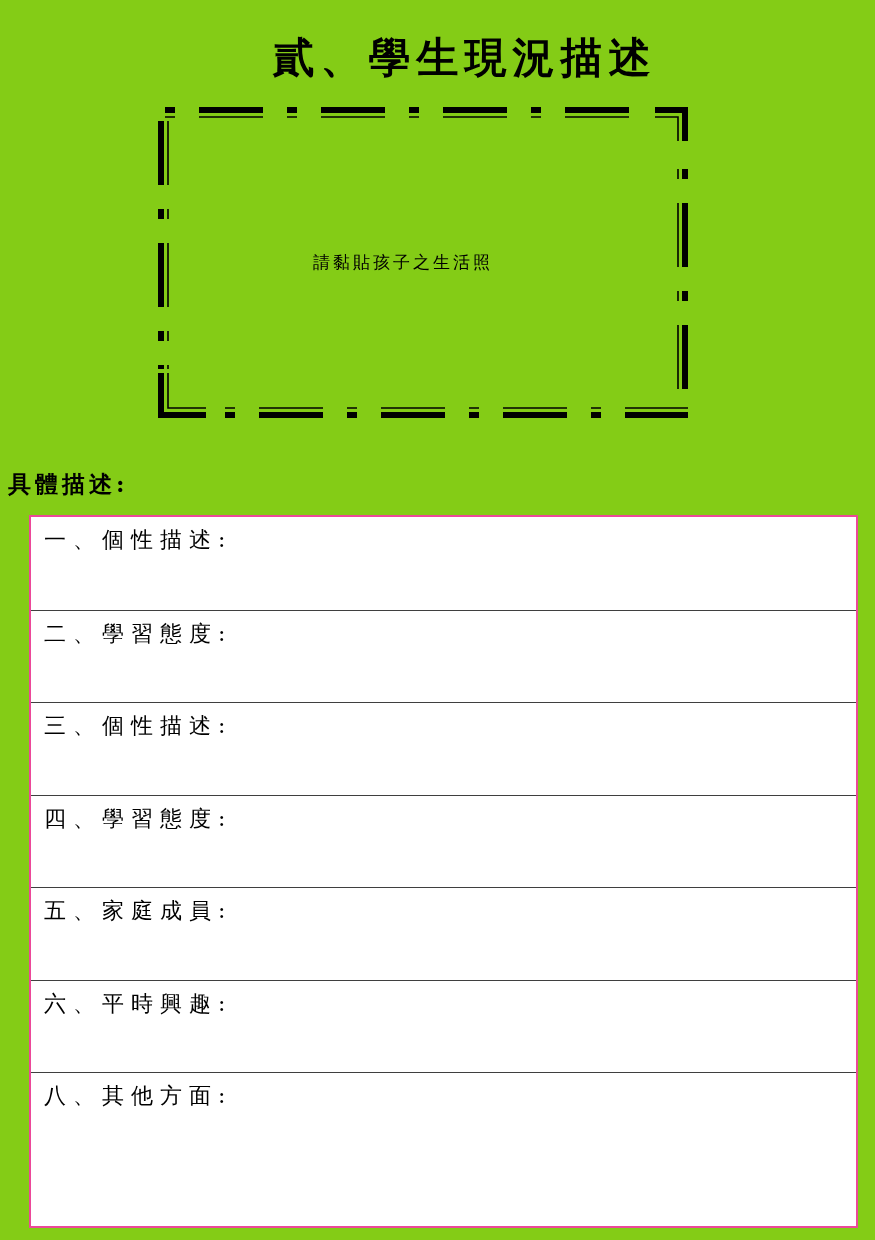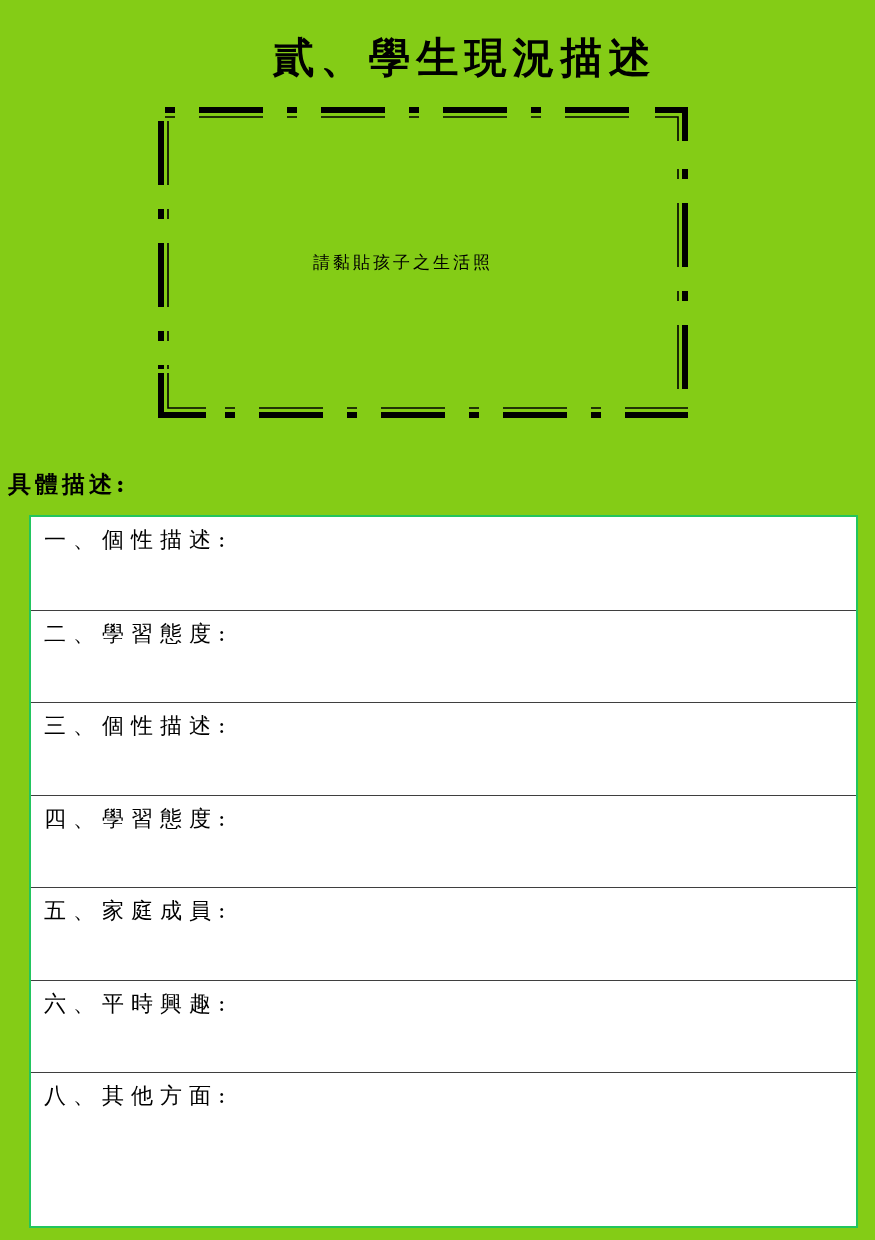--- a/index.html
+++ b/index.html
@@ -57,21 +57,21 @@
     letter-spacing: 4px;
     white-space: nowrap;
   }
   .desc-table {
     position: absolute;
     left: 29px;
     top: 515px;
     width: 829px;
     height: 713px;
     box-sizing: border-box;
-    border: 2px solid #22c55e;
+    border: 2px solid #ec4899;
     display: flex;
     flex-direction: column;
     background: #ffffff;
   }
   .row {
     box-sizing: border-box;
     border-top: 1px solid #3f3f3f;
     padding: 8px 13px;
     overflow: hidden;
   }

